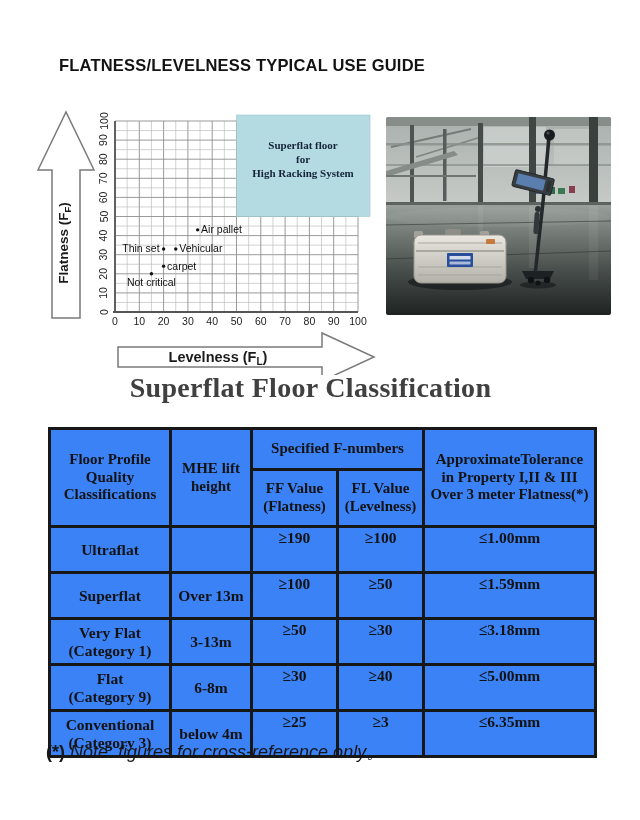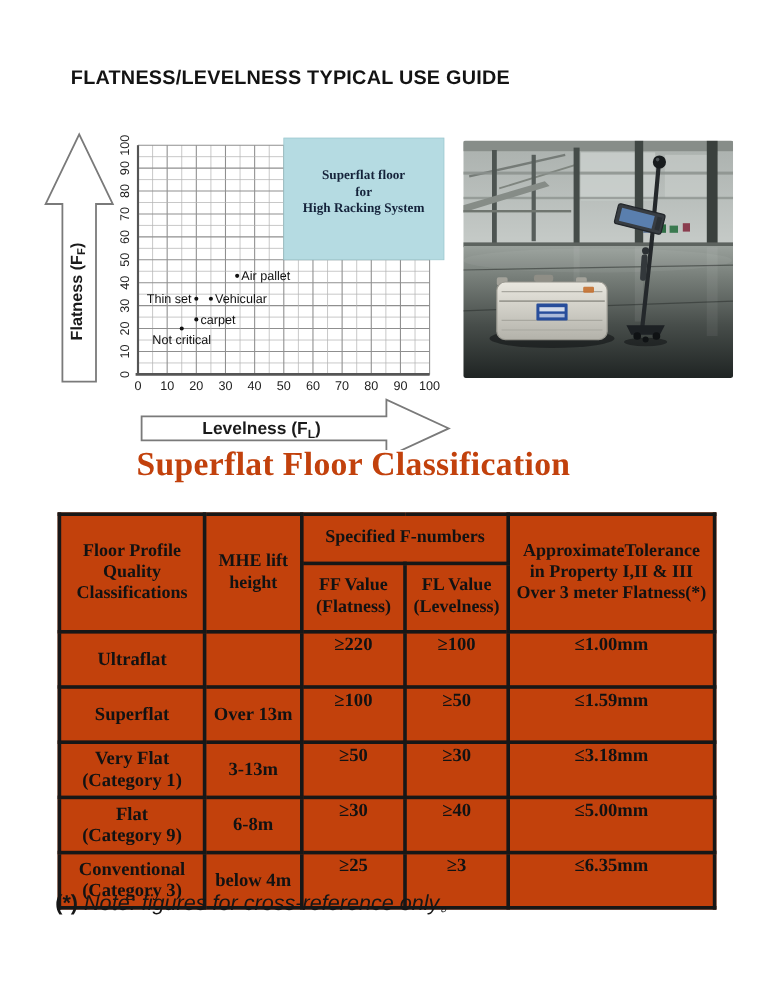--- a/index.html
+++ b/index.html
@@ -8,26 +8,26 @@
     font-family:"Liberation Sans", sans-serif; color:#151515; overflow:hidden;
   }
   .doc-title {
     position:absolute; left:59px; top:56px; margin:0;
     font:700 16.5px/1.2 "Liberation Sans", sans-serif;
     letter-spacing:.2px; color:#131313;
   }
   .chart-wrap { position:absolute; left:30px; top:103px; width:348px; height:272px; }
   .photo-wrap { position:absolute; left:386px; top:117px; width:225px; height:198px; overflow:hidden; border-radius:2px; }
   .section-heading {
-    position:absolute; left:0; top:371px; width:589px; margin:0; text-align:center;
-    font:700 28px/1.2 "Liberation Serif", serif; color:#c2410c; letter-spacing:.3px;
+    position:absolute; left:16px; top:371px; width:589px; margin:0; text-align:center;
+    font:700 28px/1.2 "Liberation Serif", serif; color:#404040; letter-spacing:.3px;
   }
   table.f-table {
     position:absolute; left:48px; top:427px; width:546px;
-    border-collapse:collapse; table-layout:fixed; background:#c2410c;
+    border-collapse:collapse; table-layout:fixed; background:#3b82f6;
     font-family:"Liberation Serif", serif; font-weight:700; color:#121212;
   }
   .f-table th, .f-table td {
     border:3px solid #171717; text-align:center; white-space:pre-line;
     padding:1px 2px; overflow:hidden;
   }
   .f-table th { font-size:15px; line-height:1.18; }
   .h-group { height:36px; font-size:15.5px; }
   .h-sub { height:52px; }
   .h-tol { font-size:14.5px; }
@@ -259,21 +259,21 @@
         <th class="h-sub">FF Value
 (Flatness)</th>
         <th class="h-sub">FL Value
 (Levelness)</th>
       </tr>
     </thead>
     <tbody id="class-rows">
         <tr>
           <td class="name-cell">Ultraflat</td>
           <td class="name-cell"></td>
-          <td class="val-cell">≥220</td>
+          <td class="val-cell">≥190</td>
           <td class="val-cell">≥100</td>
           <td class="val-cell">≤1.00mm</td>
         </tr>
         <tr>
           <td class="name-cell">Superflat</td>
           <td class="name-cell">Over 13m</td>
           <td class="val-cell">≥100</td>
           <td class="val-cell">≥50</td>
           <td class="val-cell">≤1.59mm</td>
         </tr>

